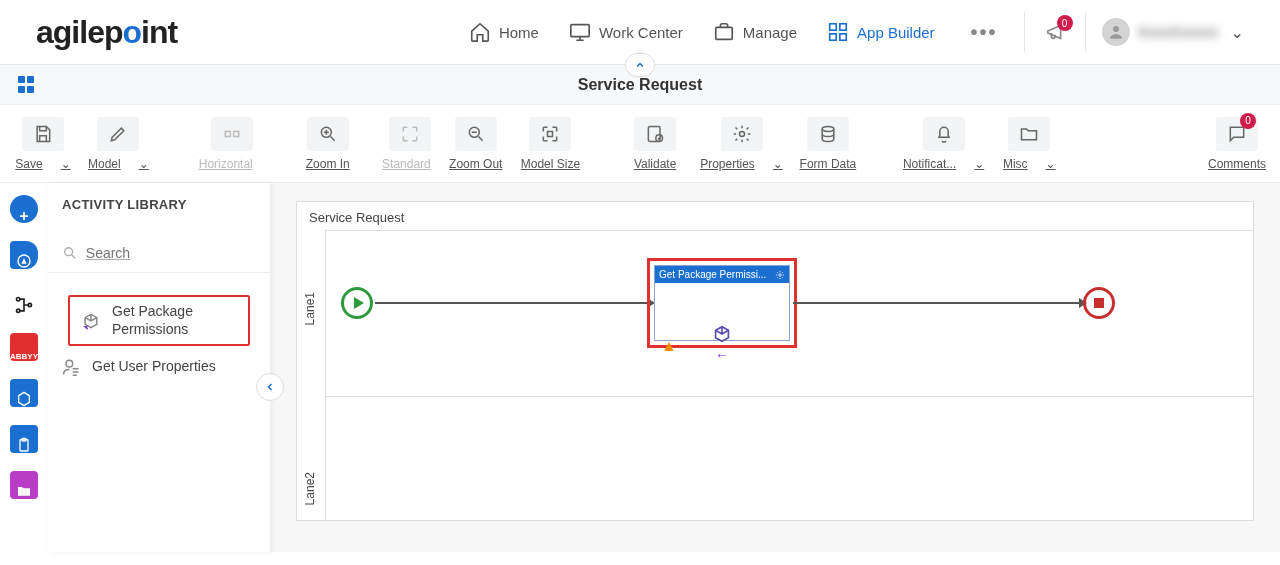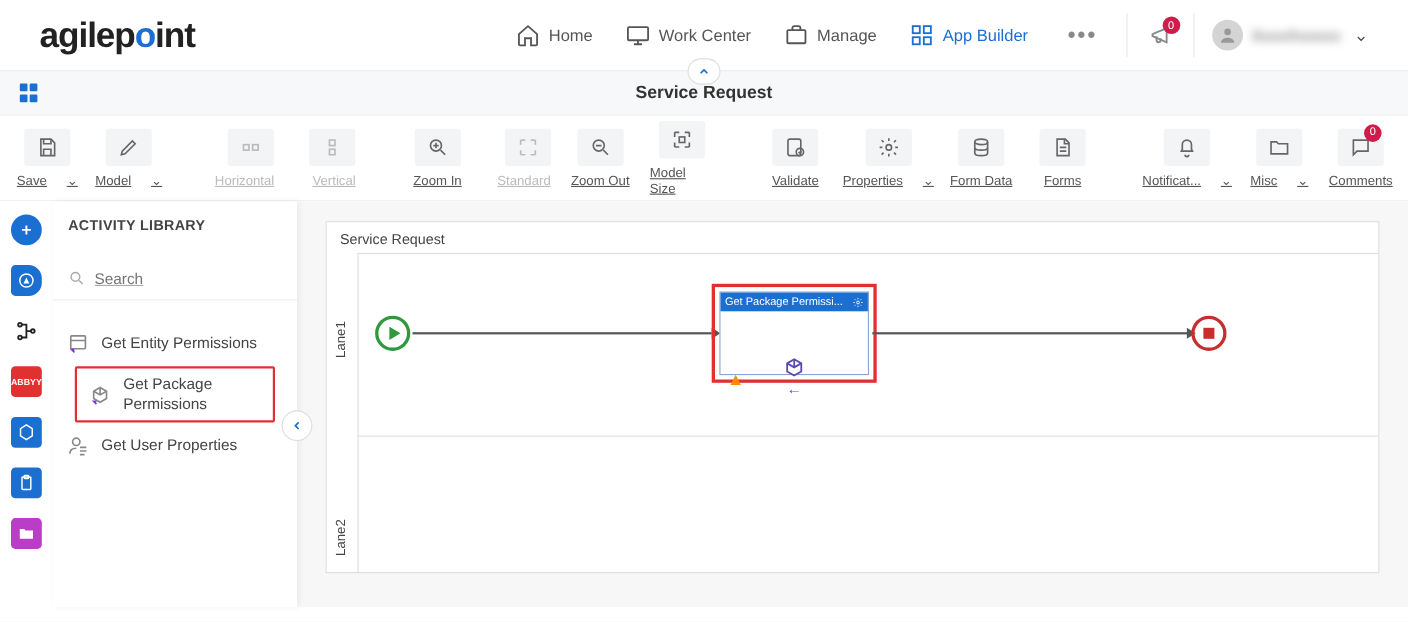--- a/index.html
+++ b/index.html
@@ -37,21 +37,21 @@
   .tool-btn .lbl { display:flex; align-items:center; gap:18px;text-decoration:underline;}
   .tool-spacer { width: 14px; }
   .tool-comments { margin-left:auto; position:relative;}
   .tool-comments .badge0 { top:-4px; right:2px; }
 
   
   .main { display:flex; height: calc(565px - 78px - 40px - 78px); position:relative;}
 
   
   .rail { width: 48px; background:#fff; display:flex; flex-direction:column; align-items:center; padding-top:12px; gap:18px; }
-  .rail-item { width:28px; height:28px; border-radius:4px; display:flex; align-items:center; justify-content:center; font-size:11px; font-weight:bold; color:#fff; cursor:pointer;}
+  .rail-item { width:28px; height:28px; border-radius:4px; display:flex; align-items:flex-end; justify-content:center; font-size:11px; font-weight:bold; color:#fff; cursor:pointer;}
   .rail-plus { background:#1b6fd1; border-radius:50%; }
   .rail-blue { background:#1b6fd1; border-top-right-radius:12px; border-bottom-right-radius:12px;}
   .rail-tree { background:#fff; color:#222; }
   .rail-red { background:#e03030; font-size:8px;}
   .rail-hex { background:#1b6fd1; }
   .rail-clip { background:#1b6fd1; }
   .rail-folder { background:#b93dc7; }
 
   
   .sidebar { width: 222px; background:#fff; box-shadow: 2px 0 6px rgba(0,0,0,.06); position:relative; z-index:2; display:flex; flex-direction:column;gap:16px;}
@@ -200,31 +200,20 @@
     <div class="ico-box">
         <svg width="20" height="20" viewBox="0 0 24 24" fill="none" stroke="currentColor" stroke-width="1.8">
           <rect x="4" y="9" width="6" height="6"></rect>
           <rect x="14" y="9" width="6" height="6"></rect>
         </svg>
       </div>
     <div class="lbl">
         <span>Horizontal</span>
       </div>
   </div>
-  <div class="tool-btn muted">
-    <div class="ico-box">
-        <svg width="20" height="20" viewBox="0 0 24 24" fill="none" stroke="currentColor" stroke-width="1.8">
-          <rect x="9" y="4" width="6" height="6"></rect>
-          <rect x="9" y="14" width="6" height="6"></rect>
-        </svg>
-      </div>
-    <div class="lbl">
-        <span>Vertical</span>
-      </div>
-  </div>
   <div class="tool-spacer"></div>
   <div class="tool-btn">
     <div class="ico-box">
         <svg width="20" height="20" viewBox="0 0 24 24" fill="none" stroke="currentColor" stroke-width="1.8">
           <circle cx="10" cy="10" r="6"></circle>
           <path d="M15 15l5 5M10 7v6M7 10h6"></path>
         </svg>
       </div>
     <div class="lbl">
         <span>Zoom In</span>
@@ -289,31 +278,20 @@
   </div>
   <div class="tool-btn">
     <div class="ico-box">
         <svg width="20" height="20" viewBox="0 0 24 24" fill="none" stroke="currentColor" stroke-width="1.8">
           <ellipse cx="12" cy="6" rx="7" ry="3"></ellipse>
           <path d="M5 6v12c0 1.7 3.1 3 7 3s7-1.3 7-3V6M5 12c0 1.7 3.1 3 7 3s7-1.3 7-3"></path>
         </svg>
       </div>
     <div class="lbl">
         <span>Form Data</span>
-      </div>
-  </div>
-  <div class="tool-btn">
-    <div class="ico-box">
-        <svg width="20" height="20" viewBox="0 0 24 24" fill="none" stroke="currentColor" stroke-width="1.8">
-          <path d="M6 3h9l4 4v14H6z"></path>
-          <path d="M14 3v5h5M9 12h7M9 16h7"></path>
-        </svg>
-      </div>
-    <div class="lbl">
-        <span>Forms</span>
       </div>
   </div>
   <div class="tool-spacer"></div>
   <div class="tool-btn">
     <div class="ico-box">
         <svg width="20" height="20" viewBox="0 0 24 24" fill="none" stroke="currentColor" stroke-width="1.8">
           <path d="M18 16H6l1-2V9a5 5 0 1 1 10 0v5zM10 20a2 2 0 0 0 4 0"></path>
         </svg>
       </div>
     <div class="lbl">
@@ -391,30 +369,20 @@
   <div class="sidebar">
     <div class="sidebar-header">ACTIVITY LIBRARY</div>
     <div class="search-box">
       <svg width="18" height="18" viewBox="0 0 24 24" fill="none" stroke="#aaa" stroke-width="2">
           <circle cx="10" cy="10" r="6"></circle>
           <path d="M15 15l5 5"></path>
         </svg>
       <input type="text" placeholder="Search" style="">
     </div>
     <div class="lib-list">
-      <div class="lib-item">
-        <div class="ico">
-            <svg width="20" height="20" viewBox="0 0 24 24" fill="none" stroke="#888" stroke-width="1.8">
-              <rect x="4" y="4" width="16" height="14" rx="1"></rect>
-              <path d="M4 9h16"></path>
-              <path d="M8 22l-3-3h3" stroke="#7a3cd1"></path>
-            </svg>
-          </div>
-        <span>Get Entity Permissions</span>
-      </div>
       <div class="lib-item highlight">
         <div class="ico">
             <svg width="20" height="20" viewBox="0 0 24 24" fill="none" stroke="#888" stroke-width="1.8">
               <path d="M5 8l7-4 7 4v8l-7 4-7-4z"></path>
               <path d="M12 4v8M5 8l7 4 7-4"></path>
               <path d="M8 22l-3-3h3" stroke="#7a3cd1"></path>
             </svg>
           </div>
         <span>Get Package Permissions</span>
       </div>

